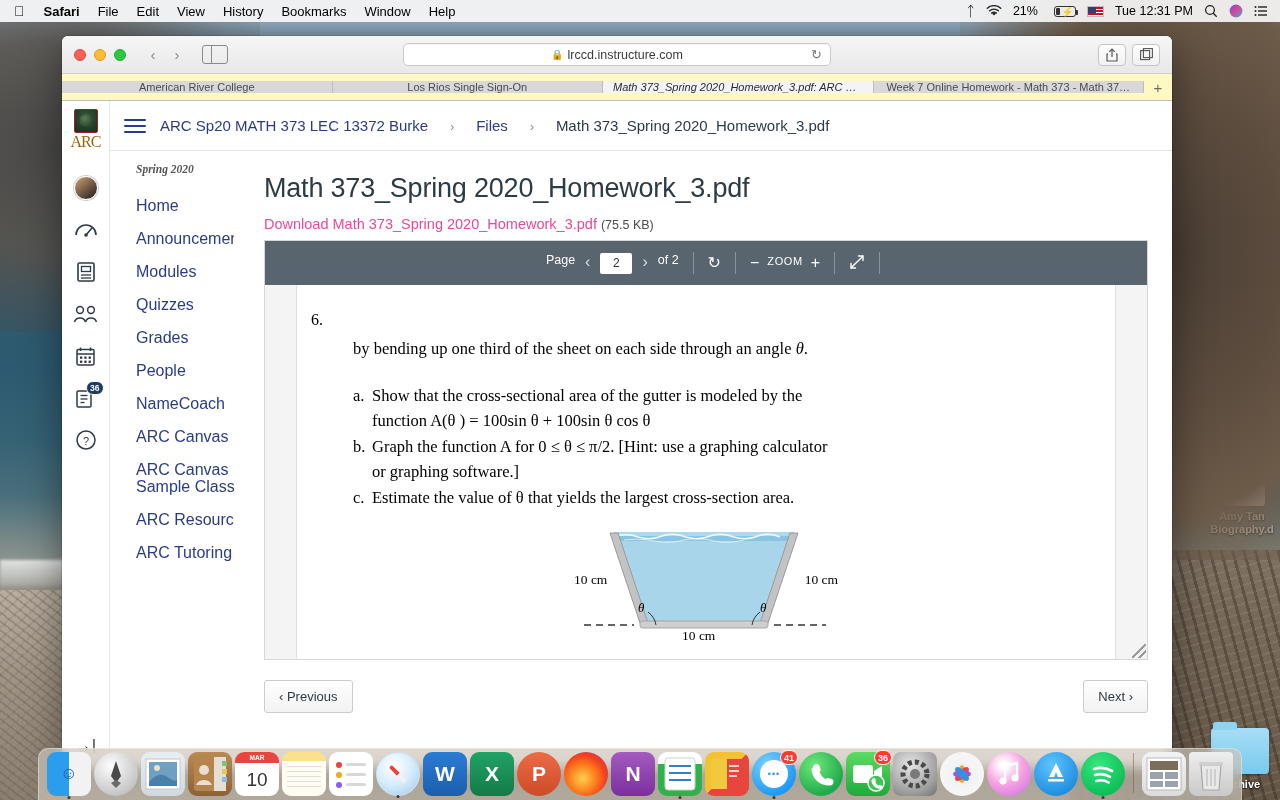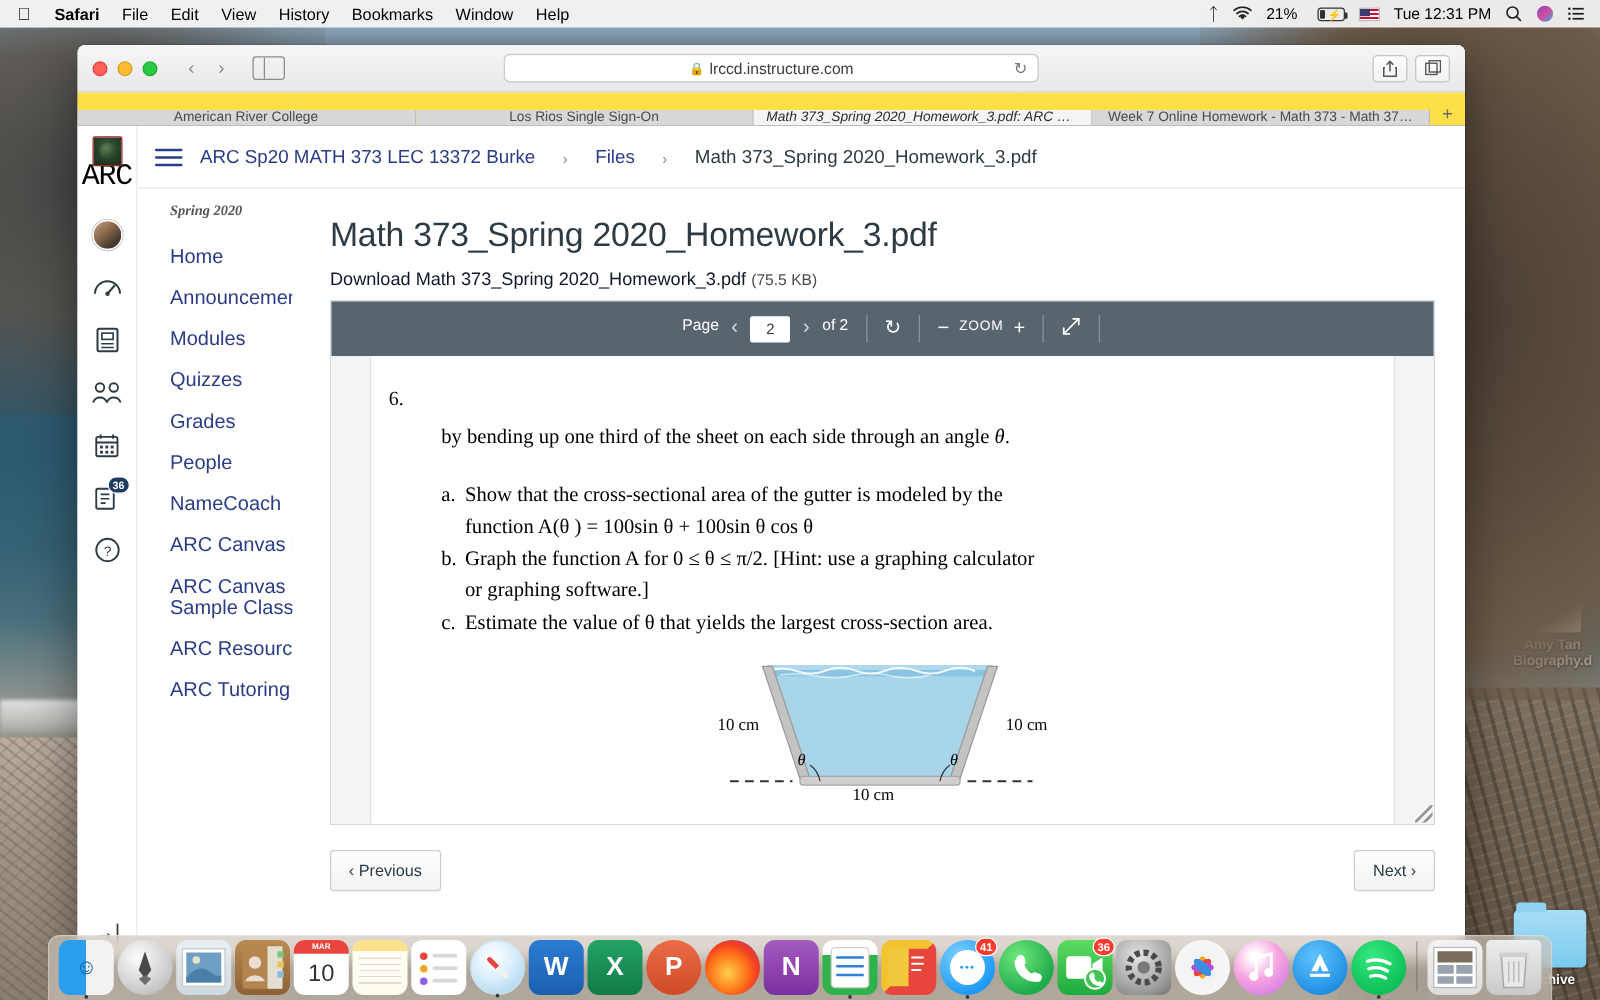--- a/index.html
+++ b/index.html
@@ -179,22 +179,22 @@
   .urlbar .reload { position: absolute; right: 8px; font-size: 13px; color: #777; }
   .tb-right { margin-left: auto; display: flex; gap: 6px; }
   .tb-right .sq {
     width: 28px; height: 22px; border: .6px solid #c4c4c4; border-radius: 4px;
     background: linear-gradient(180deg,#fdfdfd,#f2f2f2);
     display:flex; align-items:center; justify-content:center; color:#6b6b6b; font-size: 13px;
   }
 
   
   #tabbar {
-    height: 27px; display: flex; align-items: flex-end;
-    background: #fde047; border-bottom: 1px solid #bdbdbd;
+    height: 27px; display: flex; align-items: center;
+    background: #fef9c3; border-bottom: 1px solid #bdbdbd;
     font-size: 11px; color: #4a4a4a;
   }
   .tab {
     flex: 1; display: flex; align-items: center; justify-content: center;
     border-right: 1px solid #bdbdbd;
     padding: 0 10px; overflow: hidden; white-space: nowrap; text-overflow: ellipsis;
     background: #d8d8d8;
   }
   .tab span { overflow: hidden; text-overflow: ellipsis; white-space: nowrap; display:block; max-width:100%; text-align:center; }
   .tab.active { background: #f4f4f4; color: #2b2b2b; font-style: italic; }
@@ -221,21 +221,21 @@
     background: radial-gradient(circle at 50% 35%, #3a5a3a 0%, #24402a 55%, #1a2e1f 100%);
     border: 1.2px solid #9b2222; border-radius: 2px;
     position: relative;
   }
   .logo-arc .shield::after {
     content: ""; position: absolute; left: 50%; top: 4px; transform: translateX(-50%);
     width: 13px; height: 13px; border-radius: 50% 50% 45% 45%;
     background: radial-gradient(circle at 40% 35%, #5c7d52, #2c4a2e 70%);
   }
   .logo-arc .txt {
-    font-family: Liberation Mono, monospace; font-size: 24px; color: #000000;
+    font-family: Liberation Serif, serif; font-size: 16px; color: #a16207;
     letter-spacing: -1px; line-height: 20px; margin-top: -1px; font-weight: 400;
   }
   .gn-item {
     width: 40px; height: 38px; display: flex; align-items: center; justify-content: center;
     margin-bottom: 4px; position: relative; color: #2d3b45;
   }
   .avatar-c {
     width: 24px; height: 24px; border-radius: 50%;
     background: linear-gradient(140deg,#cfa27a 0%, #8a6a4f 40%, #4a3b30 75%, #2c2520 100%);
     border: 1.5px solid #fff; box-shadow: 0 0 0 1px #cfcfcf;
@@ -281,21 +281,21 @@
   #main {
     position: absolute; left: 172px; right: 0; top: 50px; bottom: 0;
     padding: 22px 24px 0 30px;
     overflow: hidden;
     background: #fff;
   }
   h1.doc-title {
     font-size: 27px; font-weight: 400; color: #2d3b45; margin-bottom: 12px; letter-spacing: -.2px;
   }
   .dl-row { font-size: 14.5px; margin-bottom: 8px; }
-  .dl-row a { color: #0f172a; text-decoration: none; }
+  .dl-row a { color: #ec4899; text-decoration: none; }
   .dl-row .size { color: #4b4b4b; font-size: 12.5px; }
 
   
   #pdfbox {
     border: 1px solid #d7d7d7; background: #fff;
     height: 420px; position: relative; overflow: hidden;
   }
   #pdftoolbar {
     height: 44px; background: #58656f; display: flex; align-items: center;
     justify-content: center; color: #fff; gap: 0;

